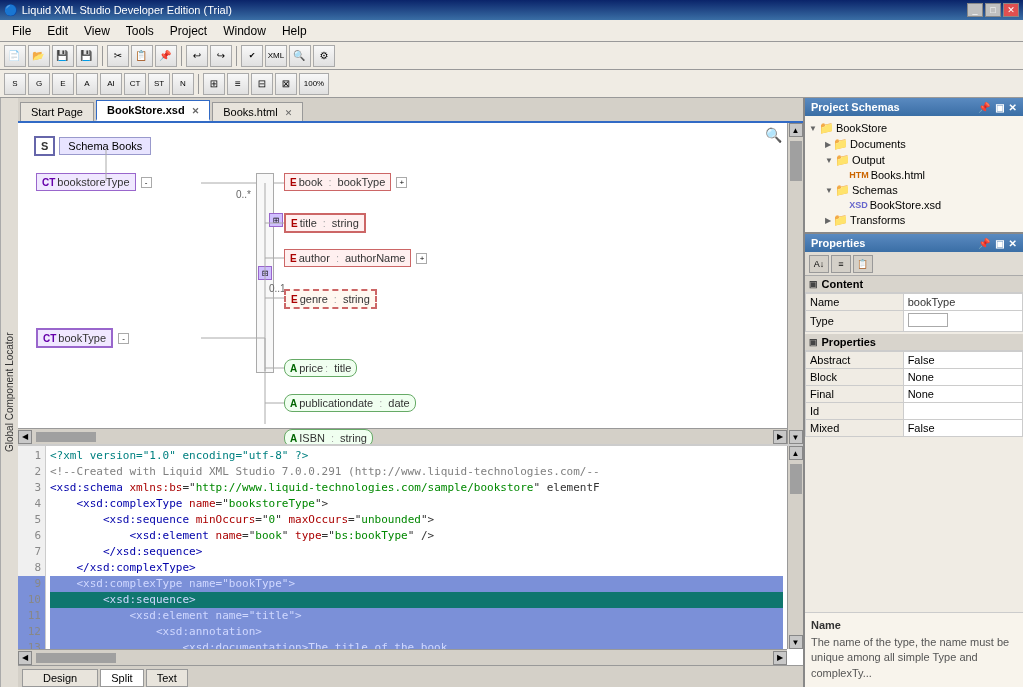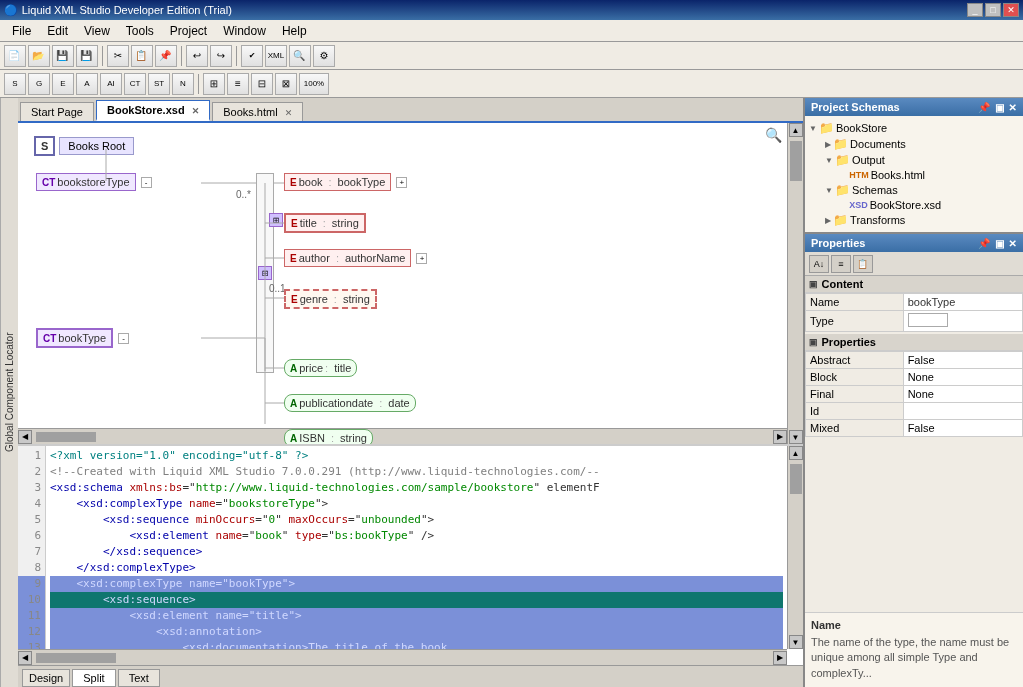--- a/index.html
+++ b/index.html
@@ -155,21 +155,21 @@
           <div style="width:60px; height:10px; background:#a0a0a0;"></div>
         </div>
         <div style="width:14px; height:14px; background:#c8c8c8; border:1px solid #888; display:flex; align-items:center; justify-content:center; font-size:8px;">▶</div>
       </div>
 
       <div style="position:absolute; top:8px; left:8px; right:20px; bottom:20px;">
 
         <div style="position:absolute; top:5px; left:8px; display:flex; align-items:center; gap:4px;">
           <div style="background:white; border:2px solid #6666aa; padding:2px 5px; font-size:11px; font-weight:bold; color:#333;">S</div>
           <div style="background:#e8e4ff; border:1px solid #9999cc; padding:2px 8px; font-size:11px;">
-            <span>Books Root</span>
+            <span>Schema Books</span>
           </div>
         </div>
 
         <div style="position:absolute; top:42px; left:10px; display:flex; align-items:center; gap:2px;">
           <div style="background:#f0e8ff; border:1px solid #9966cc; padding:2px 5px; font-size:11px; display:flex; align-items:center; gap:2px;">
             <span style="color:#6600aa; font-weight:bold; font-size:10px;">CT</span>
             <span style="color:#333;">bookstoreType</span>
           </div>
           <div class="node-expand" style="width:11px; height:11px; border:1px solid #aaa; background:white; display:flex; align-items:center; justify-content:center; font-size:8px; cursor:pointer;">-</div>
         </div>
@@ -329,21 +329,21 @@
       <div style="height:16px; background:#d4d0c8; border-top:1px solid #999; display:flex; flex-direction:row; align-items:center; margin-right:16px;">
         <div style="width:14px; height:14px; background:#c8c8c8; border:1px solid #888; display:flex; align-items:center; justify-content:center; font-size:8px;">◀</div>
         <div style="flex:1; height:14px; display:flex; align-items:center; padding-left:4px;">
           <div style="width:80px; height:10px; background:#a0a0a0;"></div>
         </div>
         <div style="width:14px; height:14px; background:#c8c8c8; border:1px solid #888; display:flex; align-items:center; justify-content:center; font-size:8px;">▶</div>
       </div>
     </div>
 
     <div id="bottom-tabs" style="height:22px; background:#d4d0c8; display:flex; align-items:flex-end; padding: 2px 2px 0; border-top:1px solid #999;">
-      <div class="btab" style="padding:2px 6px; font-size:11px; cursor:pointer; border:1px solid #999; background:#e8e4dc; margin-left:2px;">Design</div>
+      <div class="btab" style="padding:2px 20px; font-size:11px; cursor:pointer; border:1px solid #999; background:#e8e4dc; margin-left:2px;">Design</div>
       <div class="btab active" style="padding:2px 10px; font-size:11px; cursor:pointer; border:1px solid #999; background:white; margin-left:2px;">Split</div>
       <div class="btab" style="padding:2px 10px; font-size:11px; cursor:pointer; border:1px solid #999; background:#e8e4dc; margin-left:2px;">Text</div>
     </div>
   </div>
 
   <div id="right-panel" style="width:220px; background:#f0ece4; border-left:2px solid #888; display:flex; flex-direction:column;">
 
     <div id="project-explorer" style="flex:0 0 auto; max-height:280px; overflow:hidden;">
       <div class="panel-header" style="background:linear-gradient(to bottom, #5a8ac0, #3a6ea5); color:white; padding:3px 6px; font-size:11px; font-weight:bold; display:flex; justify-content:space-between; align-items:center;">
         <span>Project Schemas</span>

